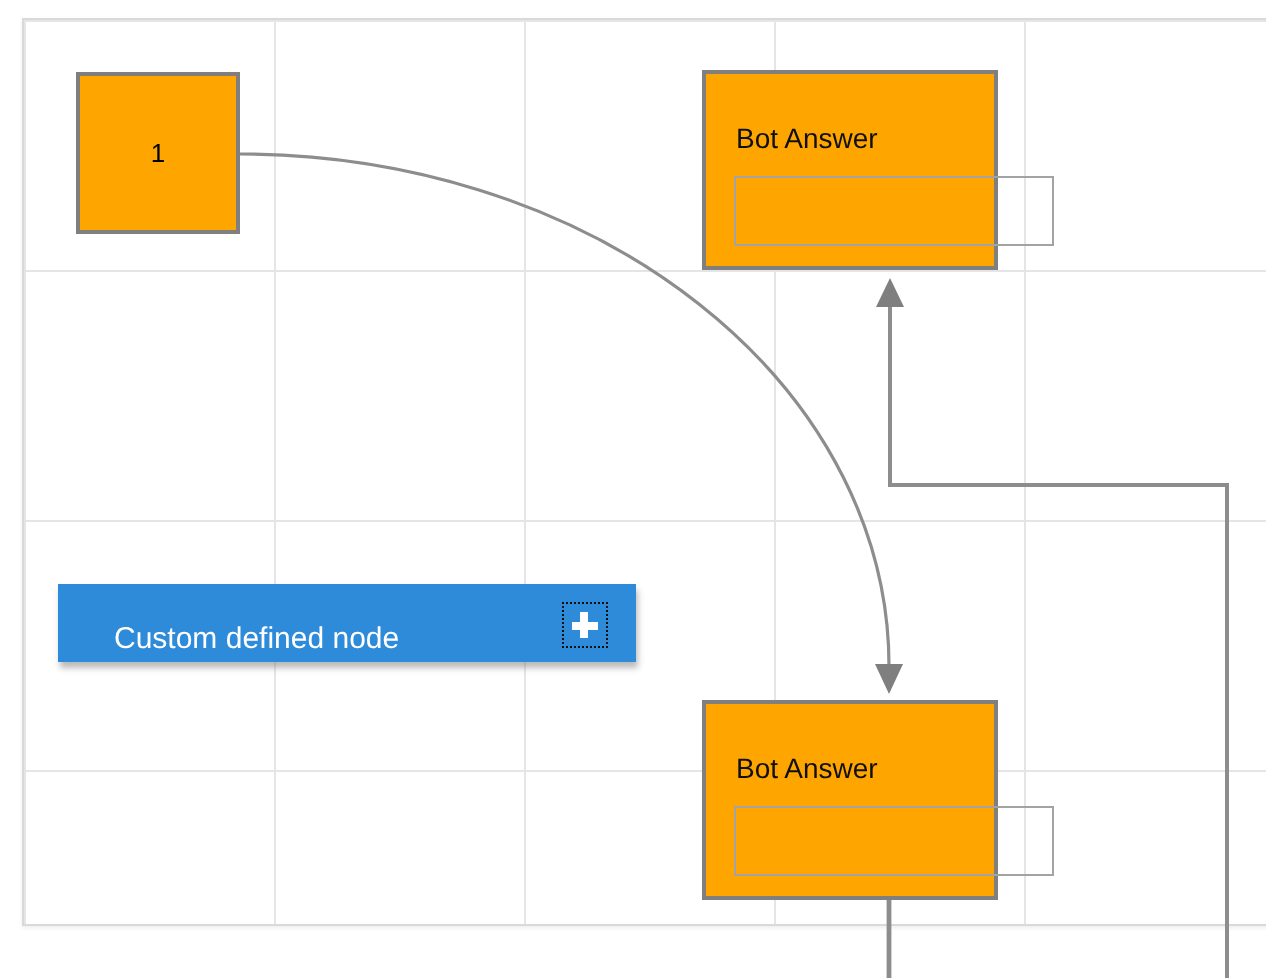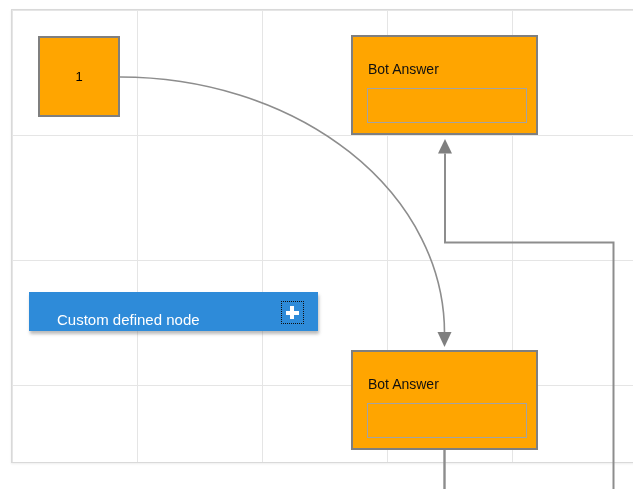--- a/index.html
+++ b/index.html
@@ -48,21 +48,21 @@
     height: 81px;
     background: #ffa500;
     border: 2px solid #7f7f7f;
     display: flex;
     align-items: center;
     justify-content: center;
     font-size: 13px;
     color: #000000;
   }
   .bot-node {
-    width: 187px;
+    width: 148px;
     height: 100px;
     background: #ffa500;
     border: 2px solid #7f7f7f;
   }
   .bot-top    { left: 351px; top: 35px;  }
   .bot-bottom { left: 351px; top: 350px; }
   .bot-title {
     position: absolute;
     left: 15px;
     top: 24px;

